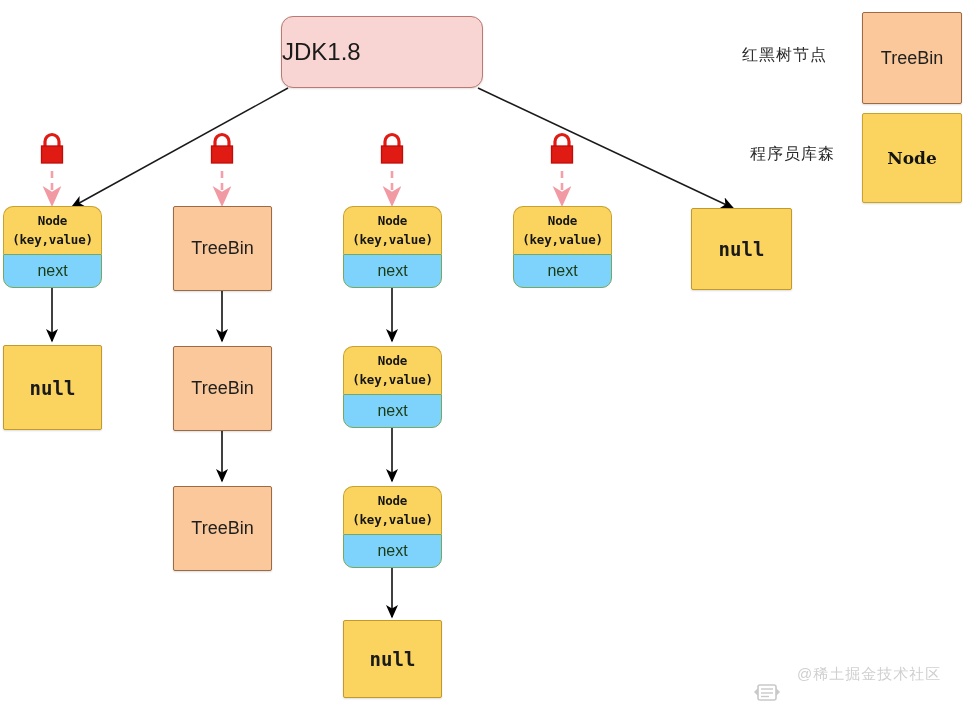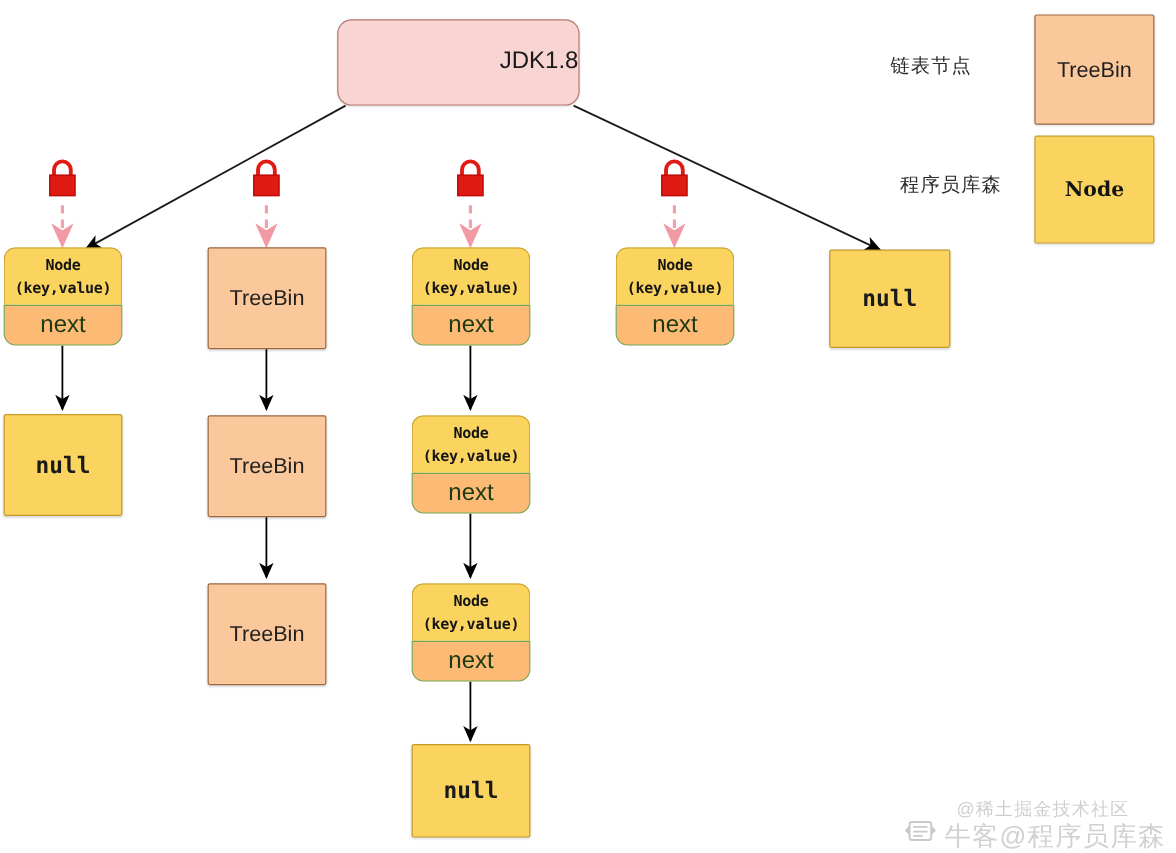--- a/index.html
+++ b/index.html
@@ -33,24 +33,24 @@
     flex-direction: column;
     align-items: stretch;
     justify-content: center;
     text-align: center;
   }
   .root-box {
     background: #f8d5d2;
     border: 1.4px solid #b97a72;
     border-radius: 12px;
     color: #1a1a1a;
-    font-size: 20px;
+    font-size: 24px;
     line-height: 1.28;
     justify-content: center;
-    align-items: flex-end;
+    align-items: flex-start;
     box-shadow: 0 1px 2px rgba(0,0,0,0.12);
   }
   .treebin-box {
     background: #fac89a;
     border: 1.3px solid #9c6b46;
     color: #1f1f1f;
     font-size: 18px;
     align-items: center;
     justify-content: center;
     box-shadow: 0 1px 2px rgba(0,0,0,0.14);
@@ -86,25 +86,25 @@
     line-height: 1.45;
     color: #141414;
     display: flex;
     flex-direction: column;
     align-items: center;
     justify-content: center;
     flex: 1 1 auto;
     letter-spacing: -0.2px;
   }
   .node-next {
-    background: #fdba74;
+    background: #7dd3fc;
     border: 1.2px solid #78a85c;
     border-radius: 0 0 10px 10px;
     font-family: "Liberation Sans", sans-serif;
-    font-size: 20px;
+    font-size: 16px;
     color: #1b3a12;
     display: flex;
     align-items: center;
     justify-content: center;
     height: 32px;
     flex: 0 0 32px;
   }
   .legend-label {
     position: absolute;
     font-size: 16px;
@@ -262,28 +262,27 @@
   <div class="box node-box" style="left:513px; top:206px; width:99px; height:82px;">
     <div class="node-head">
       <span>Node</span>
       <span>(key,value)</span>
     </div>
     <div class="node-next">next</div>
   </div>
 
   <div class="box null-box" style="left:691px; top:208px; width:101px; height:82px;">null</div>
 
-  <div class="legend-label" style="left:742px; top:45px;">链表节点</div>
+  <div class="legend-label" style="left:742px; top:45px;">红黑树节点</div>
   <div class="box legend-treebin" style="left:862px; top:12px; width:100px; height:92px;">TreeBin</div>
 
   <div class="legend-label" style="left:750px; top:144px;">程序员库森</div>
   <div class="box legend-node" style="left:862px; top:113px; width:100px; height:90px;">Node</div>
 
   <div class="watermark wm-top" style="left:797px; top:665px;">@稀土掘金技术社区</div>
-  <div class="watermark wm-bottom" style="left:787px; top:682px;">牛客@程序员库森</div>
   <div class="wm-logo" style="left:753px; top:682px;">
     <svg width="28" height="22" viewBox="0 0 28 22" xmlns="http://www.w3.org/2000/svg">
       <rect x="5" y="3" width="18" height="15" rx="2" fill="none" stroke="#c9c9c9" stroke-width="1.6"></rect>
       <line x1="8" y1="7" x2="20" y2="7" stroke="#c9c9c9" stroke-width="1.4"></line>
       <line x1="8" y1="11" x2="20" y2="11" stroke="#c9c9c9" stroke-width="1.4"></line>
       <line x1="8" y1="14.5" x2="16" y2="14.5" stroke="#c9c9c9" stroke-width="1.4"></line>
       <path d="M1,10 L5,6 L5,14 z" fill="#c9c9c9"></path>
       <path d="M27,10 L23,6 L23,14 z" fill="#c9c9c9"></path>
     </svg>
   </div>

